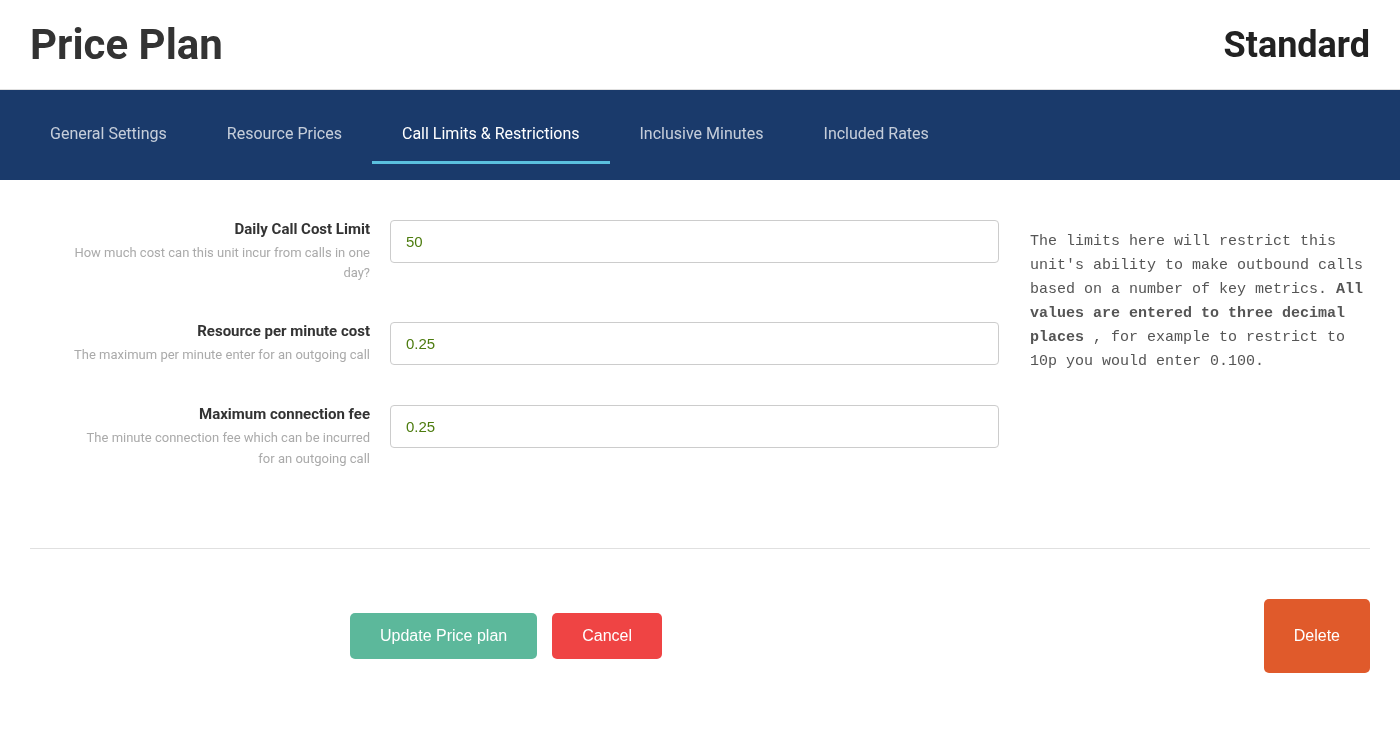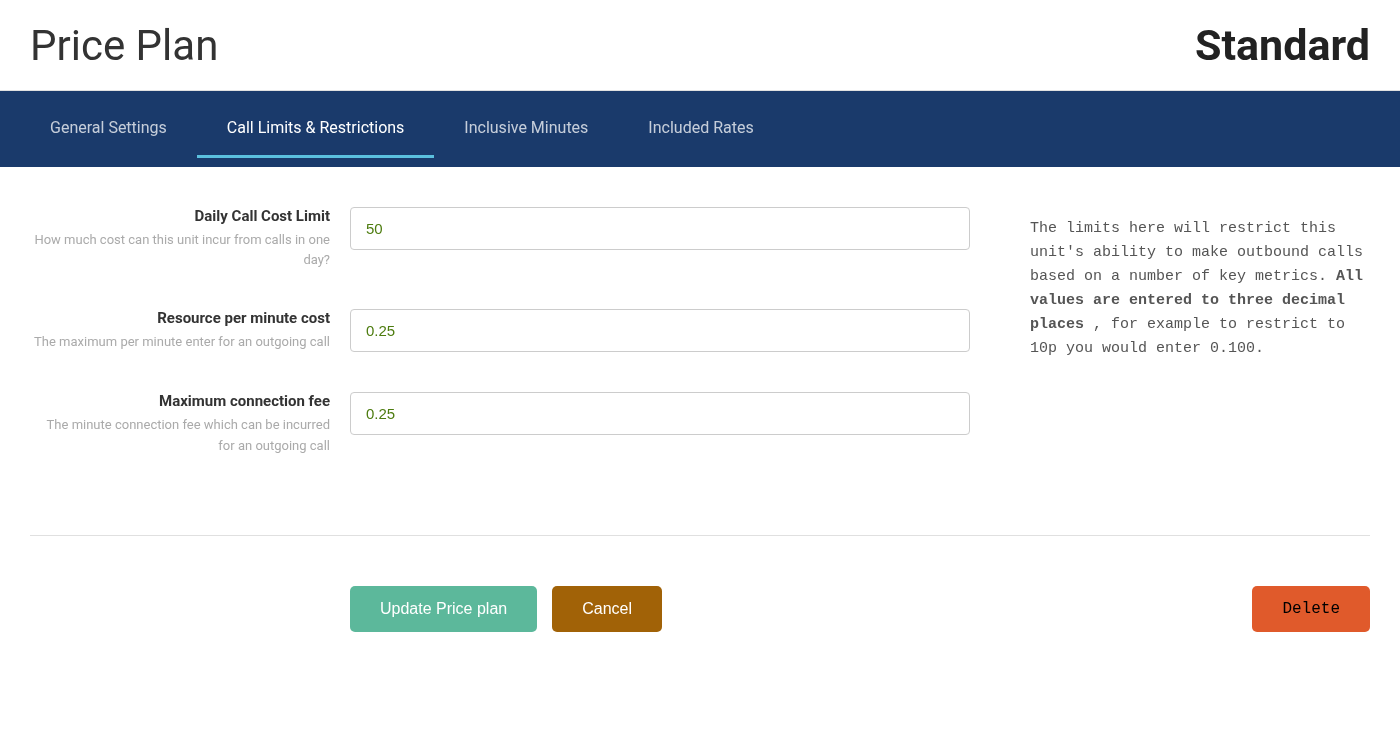--- a/index.html
+++ b/index.html
@@ -20,35 +20,35 @@
     .page-header {
       display: flex;
       justify-content: space-between;
       align-items: center;
       padding: 20px 30px 20px 30px;
       border-bottom: 1px solid #e0e0e0;
     }
 
     .page-title {
       font-size: 42px;
-      font-weight: 400;
+      font-weight: 700;
       color: #333;
     }
 
     .plan-name {
-      font-size: 43px;
+      font-size: 36px;
       font-weight: 700;
       color: #222;
     }
 
     
     .nav-tabs {
       background: #1a3a6b;
       display: flex;
-      padding: 9px 20px;
+      padding: 16px 20px;
     }
 
     .nav-tab {
       color: rgba(255,255,255,0.75);
       padding: 18px 30px;
       font-size: 16px;
       cursor: pointer;
       border-bottom: 3px solid transparent;
       white-space: nowrap;
     }
@@ -57,20 +57,21 @@
       color: #ffffff;
       font-weight: 400;
       border-bottom: 3px solid #5bc0de;
     }
 
     
     .main-content {
       display: flex;
       padding: 40px 30px 20px 30px;
       gap: 31px;
+      margin-left: 40px;
     }
 
     .form-section {
       flex: 1;
       max-width: 1000px;
     }
 
     .field-row {
       display: flex;
       align-items: flex-start;
@@ -149,57 +150,57 @@
       background: #5cb89b;
       color: #fff;
       border: none;
       padding: 14px 30px;
       font-size: 16px;
       border-radius: 5px;
       cursor: pointer;
     }
 
     .btn-cancel {
-      background: #a16207;
+      background: #ef4444;
       color: #fff;
       border: none;
       padding: 14px 30px;
       font-size: 16px;
       border-radius: 5px;
       cursor: pointer;
     }
 
     .btn-delete {
       background: #e05a2b;
-      color: #000000;
-      border: none;
-      padding: 14px 30px;
+      color: #ffffff;
+      border: none;
+      padding: 28px 30px;
       font-size: 16px;
       border-radius: 5px;
       cursor: pointer;
       margin-left: auto;
-      font-family: Liberation Mono, monospace;
     }
 
     .footer-wrapper {
       display: flex;
       align-items: center;
       width: 100%;
     }
   </style>
 </head>
 <body>
 
 <div class="page-header">
   <h1 class="page-title">Price Plan</h1>
   <span class="plan-name">Standard</span>
 </div>
 
 <nav class="nav-tabs">
   <div class="nav-tab">General Settings</div>
+  <div class="nav-tab">Resource Prices</div>
   <div class="nav-tab active">Call Limits &amp; Restrictions</div>
   <div class="nav-tab">Inclusive Minutes</div>
   <div class="nav-tab">Included Rates</div>
 </nav>
 
 <div class="main-content">
   <div class="form-section">
 
     <div class="field-row">
       <div class="field-label-group">

